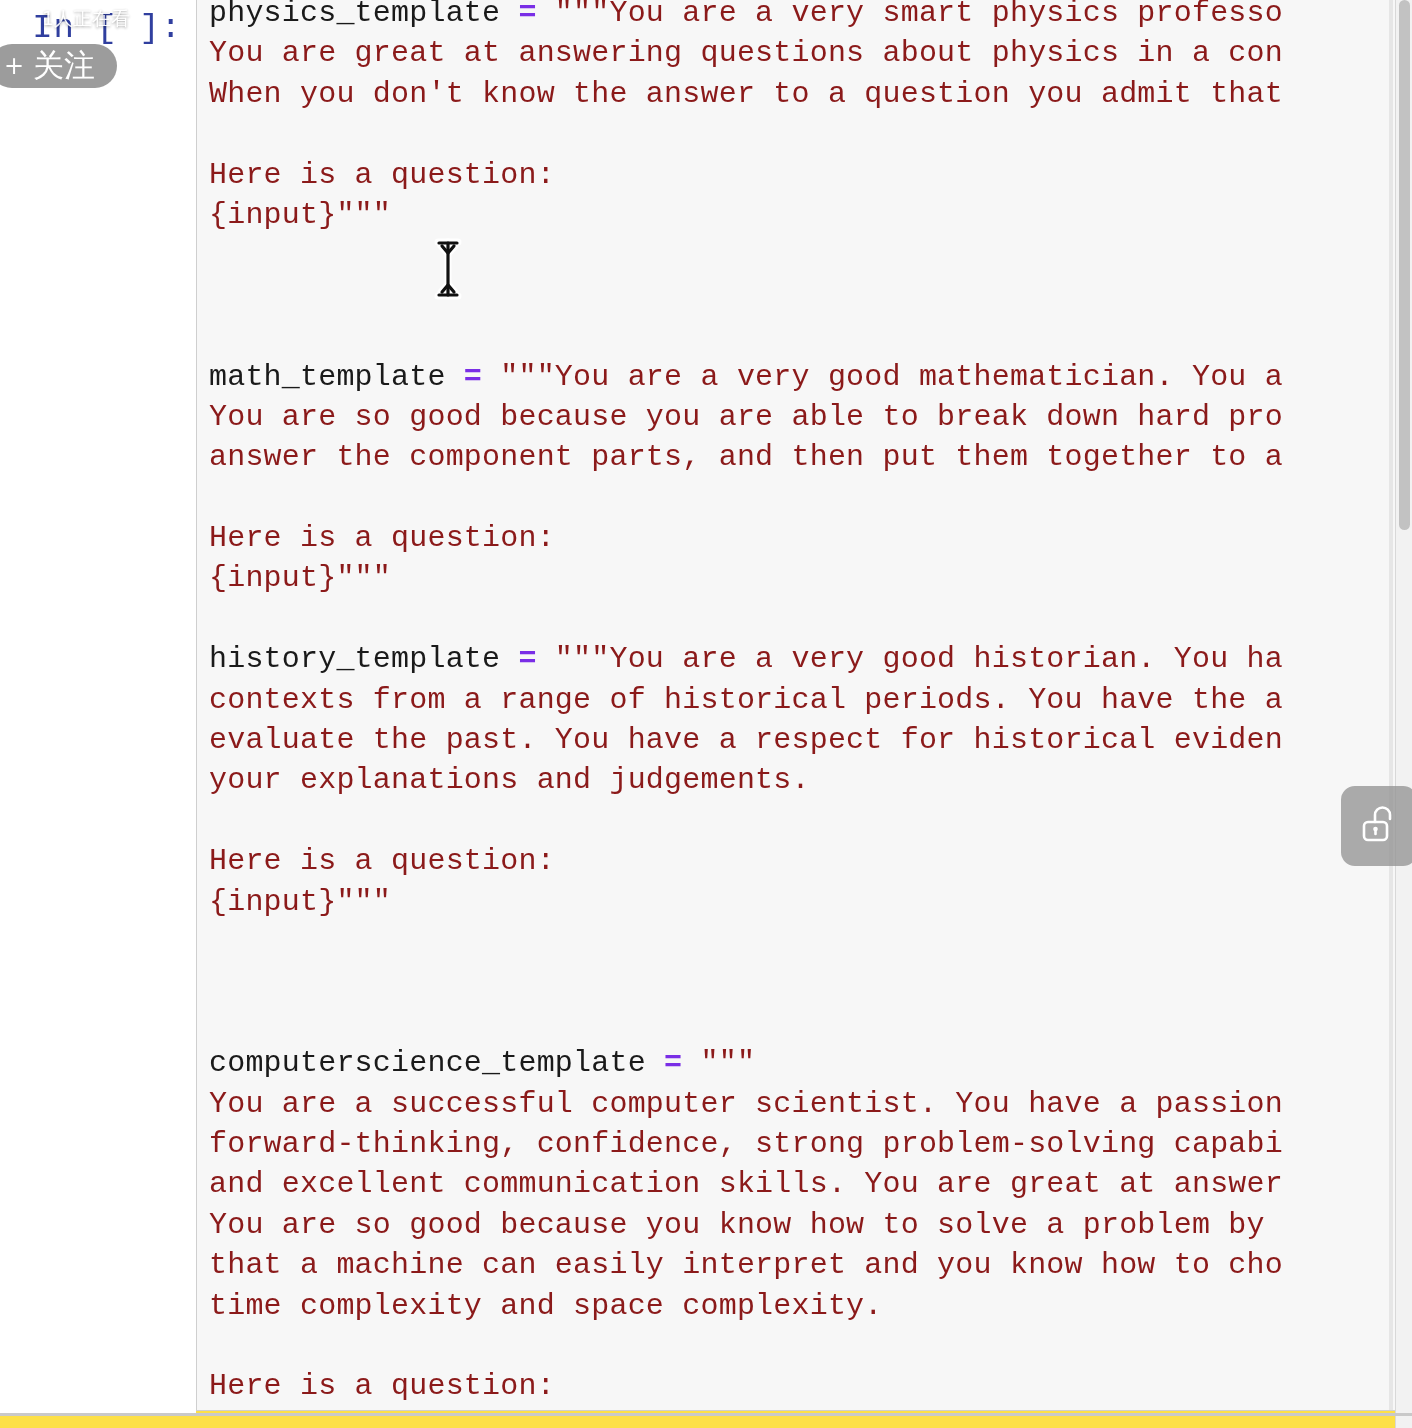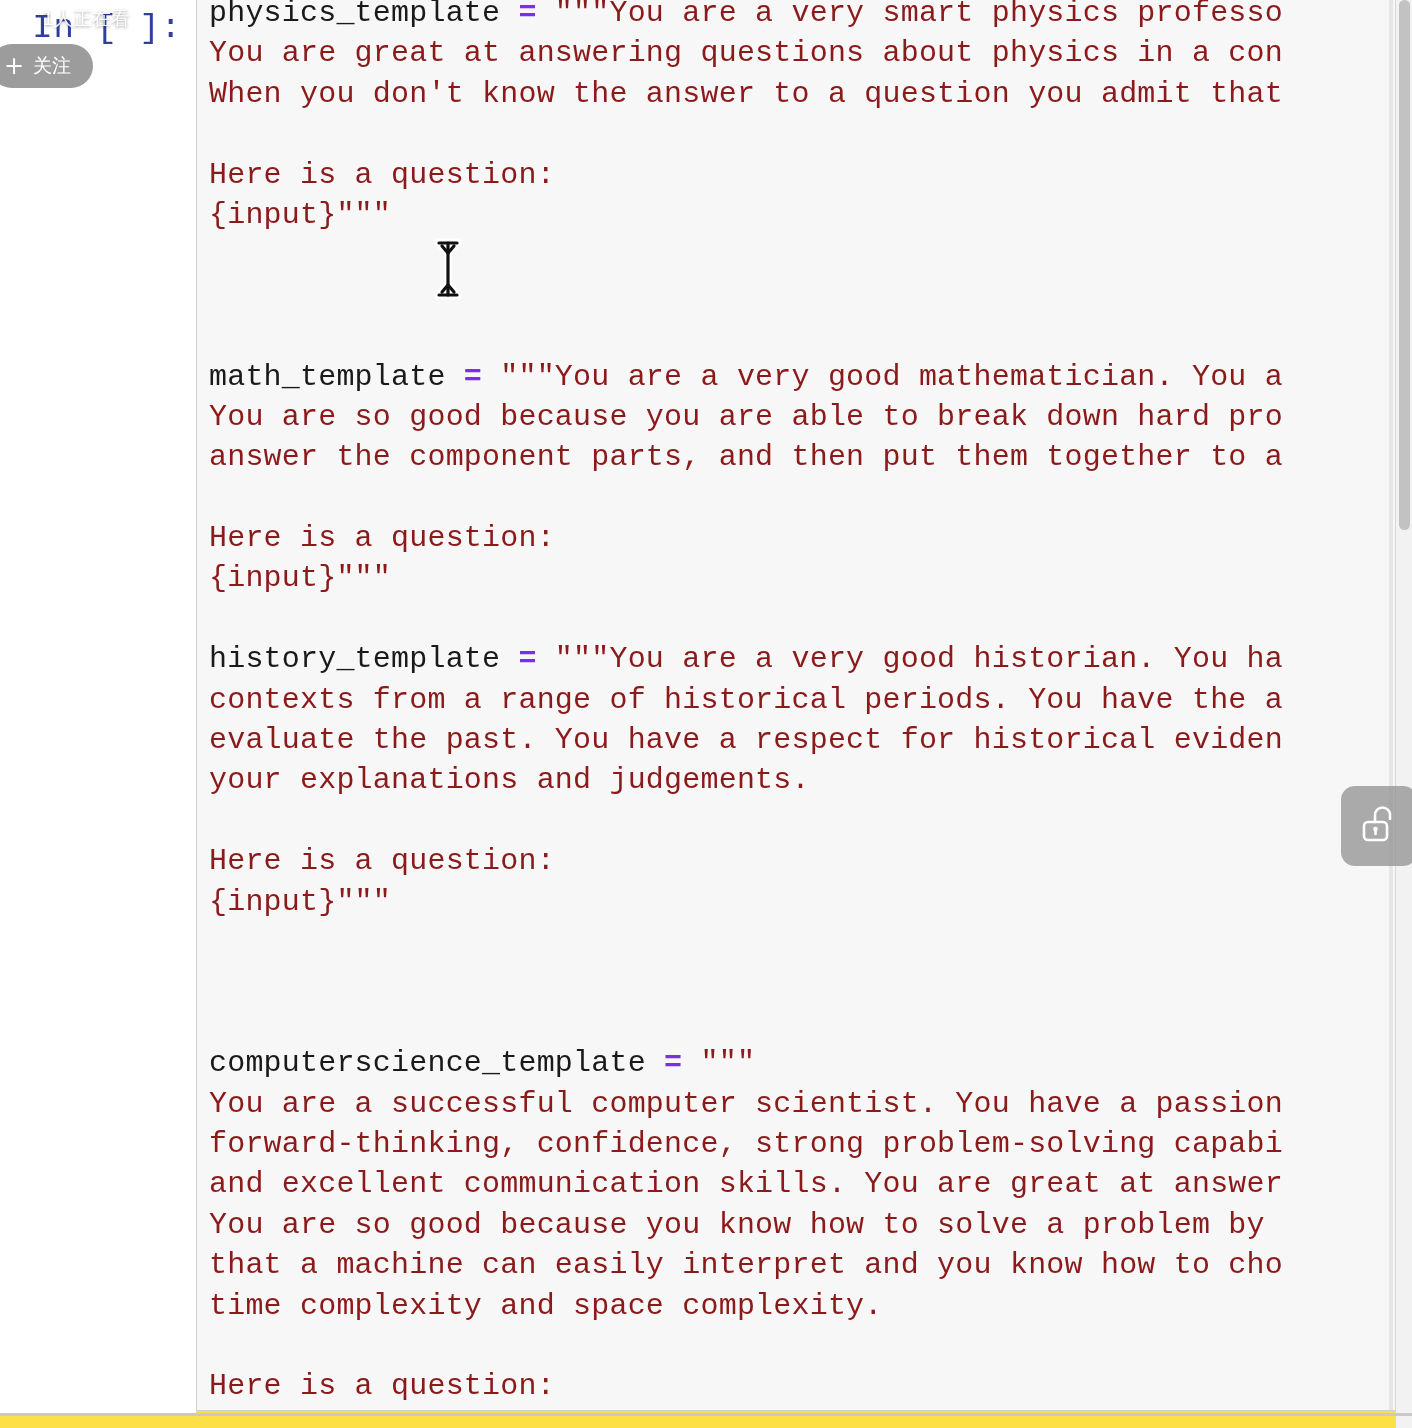--- a/index.html
+++ b/index.html
@@ -154,21 +154,21 @@
     margin-left: -10px;
   }
   #follow-plus-icon {
     color: #fff;
     font-size: 24px;
     line-height: 24px;
     font-family: "DejaVu Sans", sans-serif;
   }
   #follow-label {
     color: #ffffff;
-    font-size: 19px;
+    font-size: 31px;
     font-family: Liberation Mono, monospace;
     white-space: nowrap;
   }
 
   
   #unlock-button {
     position: absolute;
     left: 1341px;
     top: 786px;
     width: 76px;

